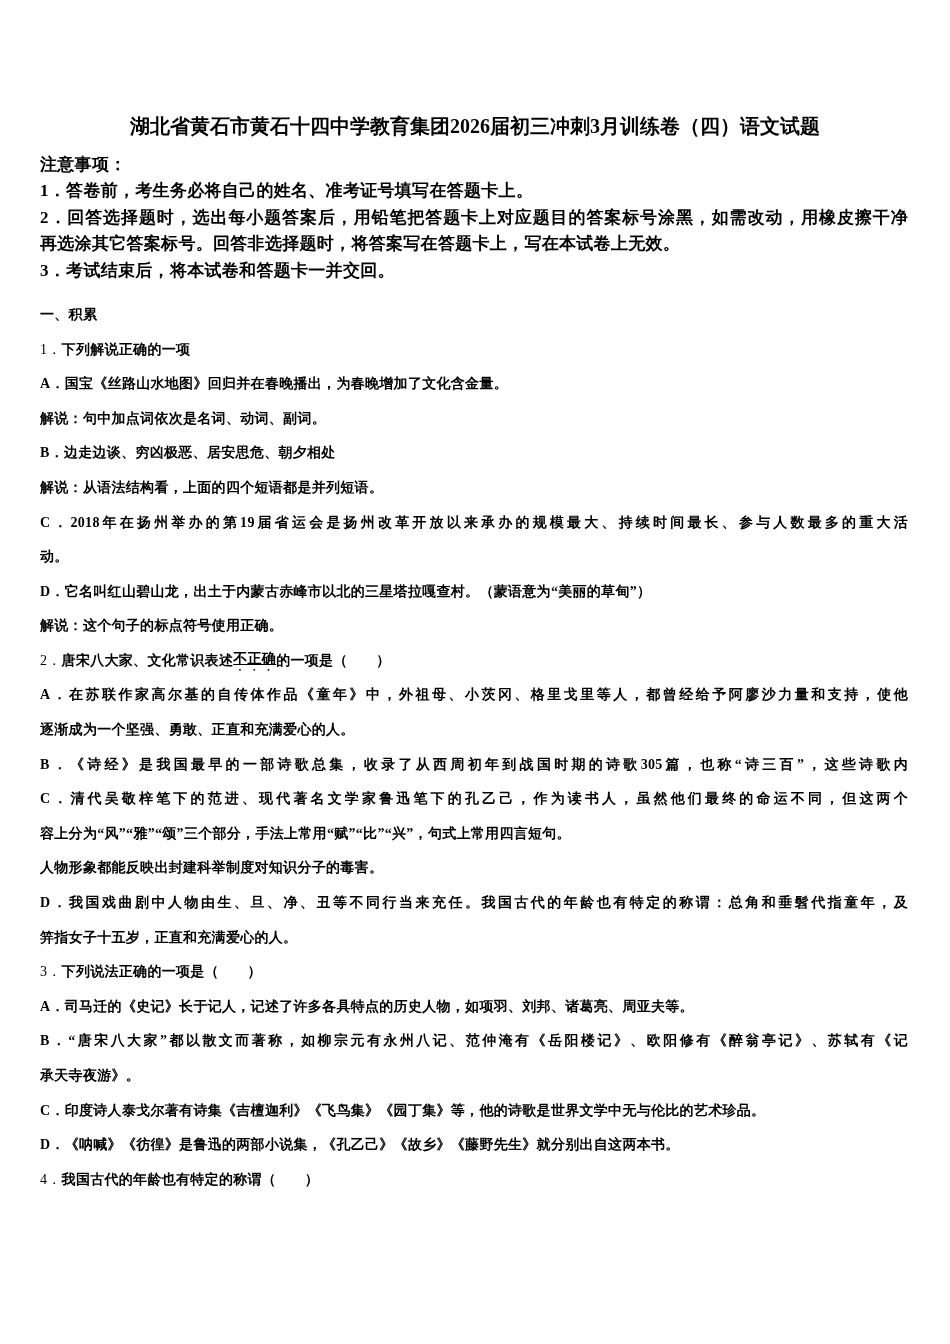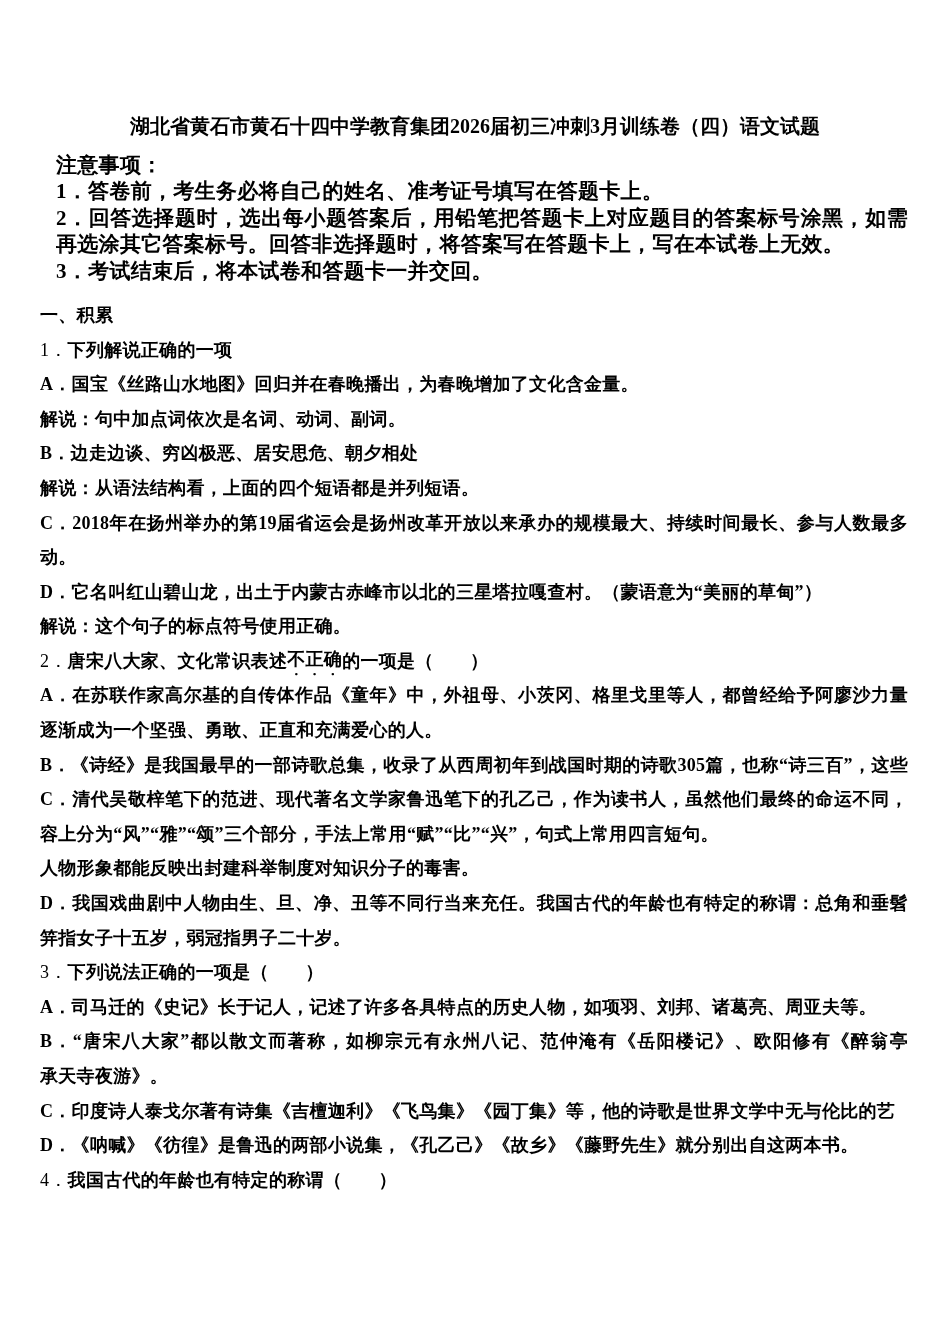--- a/index.html
+++ b/index.html
@@ -18,47 +18,47 @@
     font-size: 20px;
     line-height: 28px;
     font-weight: 700;
     white-space: nowrap;
     overflow: hidden;
   }
   .notice { margin: 12px 42px 0 40px; }
   .nline {
     height: 26.4px;
     line-height: 26.4px;
-    font-size: 21px;
+    font-size: 17px;
     font-weight: 700;
     letter-spacing: 0.3px;
     overflow: hidden;
-    margin-left: 16px;
   }
   .bodytext { margin: 14px 42px 0 40px; }
   .bline {
     height: 34.6px;
     line-height: 34.6px;
-    font-size: 18px;
+    font-size: 14px;
     font-weight: 700;
     letter-spacing: 0.3px;
     overflow: hidden;
   }
   .fill {
     text-align: justify;
     text-align-last: justify;
   }
   .qnum { font-weight: 400; }
   .emph {
     position: relative;
     top: -2px;
     -webkit-text-emphasis: dot;
     text-emphasis: dot;
     -webkit-text-emphasis-position: under left;
     text-emphasis-position: under left;
+    text-decoration: underline;
   }
 </style>
 </head>
 <body>
 
 <div class="page">
 
   <div class="doc-title">湖北省黄石市黄石十四中学教育集团2026届初三冲刺3月训练卷（四）语文试题</div>
 
   <div class="notice">
@@ -83,21 +83,21 @@
     <div class="bline">解说：这个句子的标点符号使用正确。</div>
 
     <div class="bline"><span class="qnum">2．</span><span>唐宋八大家、文化常识表述</span><span class="emph">不正确</span><span>的一项是（　　）</span></div>
     <div class="bline fill">A．在苏联作家高尔基的自传体作品《童年》中，外祖母、小茨冈、格里戈里等人，都曾经给予阿廖沙力量和支持，使他</div>
     <div class="bline">逐渐成为一个坚强、勇敢、正直和充满爱心的人。</div>
     <div class="bline fill">B．《诗经》是我国最早的一部诗歌总集，收录了从西周初年到战国时期的诗歌305篇，也称“诗三百”，这些诗歌内</div>
     <div class="bline fill">C．清代吴敬梓笔下的范进、现代著名文学家鲁迅笔下的孔乙己，作为读书人，虽然他们最终的命运不同，但这两个</div>
     <div class="bline">容上分为“风”“雅”“颂”三个部分，手法上常用“赋”“比”“兴”，句式上常用四言短句。</div>
     <div class="bline">人物形象都能反映出封建科举制度对知识分子的毒害。</div>
     <div class="bline fill">D．我国戏曲剧中人物由生、旦、净、丑等不同行当来充任。我国古代的年龄也有特定的称谓：总角和垂髫代指童年，及</div>
-    <div class="bline">笄指女子十五岁，弱冠指男子二十岁。</div>
+    <div class="bline">笄指女子十五岁，正直和充满爱心的人。</div>
 
     <div class="bline"><span class="qnum">3．</span><span>下列说法正确的一项是（　　）</span></div>
     <div class="bline">A．司马迁的《史记》长于记人，记述了许多各具特点的历史人物，如项羽、刘邦、诸葛亮、周亚夫等。</div>
     <div class="bline fill">B．“唐宋八大家”都以散文而著称，如柳宗元有永州八记、范仲淹有《岳阳楼记》、欧阳修有《醉翁亭记》、苏轼有《记</div>
     <div class="bline">承天寺夜游》。</div>
     <div class="bline">C．印度诗人泰戈尔著有诗集《吉檀迦利》《飞鸟集》《园丁集》等，他的诗歌是世界文学中无与伦比的艺术珍品。</div>
     <div class="bline">D．《呐喊》《彷徨》是鲁迅的两部小说集，《孔乙己》《故乡》《藤野先生》就分别出自这两本书。</div>
 
     <div class="bline"><span class="qnum">4．</span><span>我国古代的年龄也有特定的称谓（　　）</span></div>
   </div>

